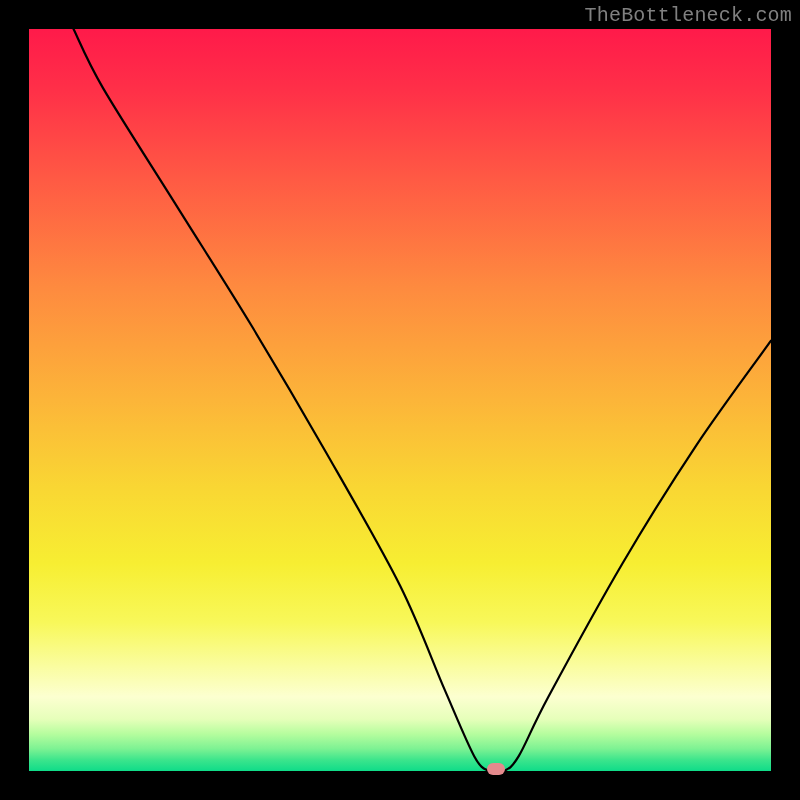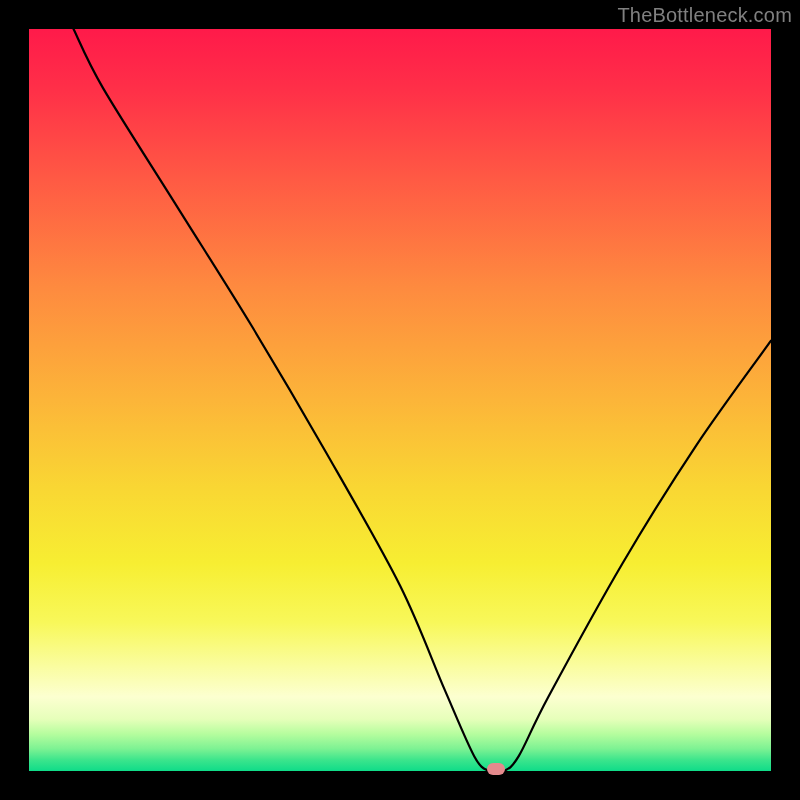--- a/index.html
+++ b/index.html
@@ -54,21 +54,21 @@
     height: 12px;
     border-radius: 6px;
     background: #e48a8d;
     transform: translate(-50%, -50%);
   }
   .watermark {
     position: absolute;
     top: 4px;
     right: 8px;
     color: #808080;
-    font-family: Liberation Sans, sans-serif;
+    font-family: Liberation Mono, monospace;
     font-size: 20px;
     font-weight: 500;
     letter-spacing: 0.2px;
     user-select: none;
   }
 </style>
 </head>
 <body>
 
 <div class="chart-container">

